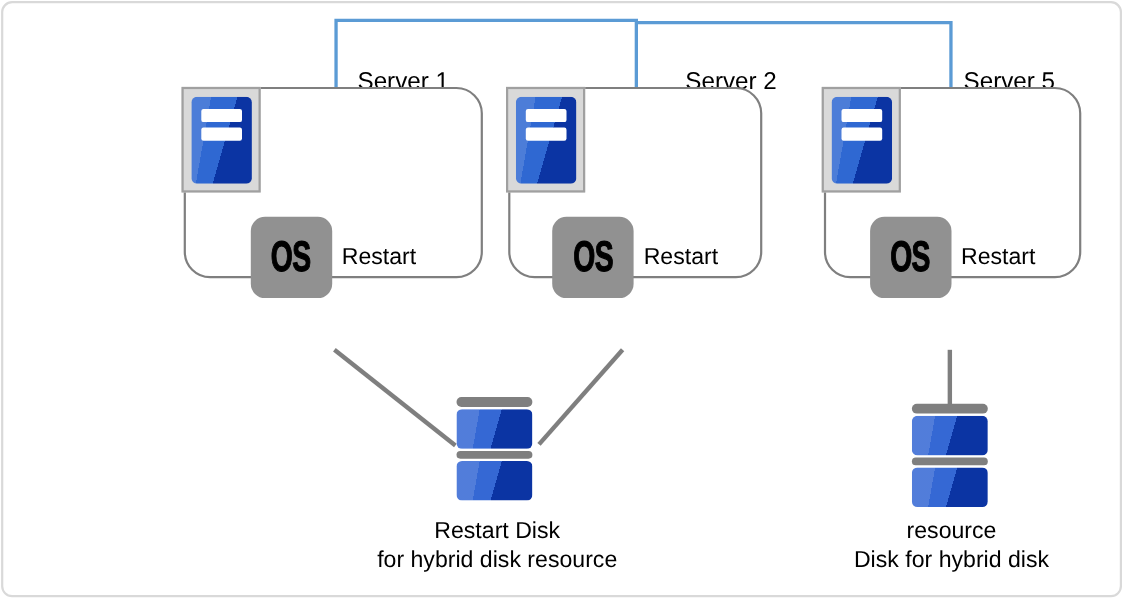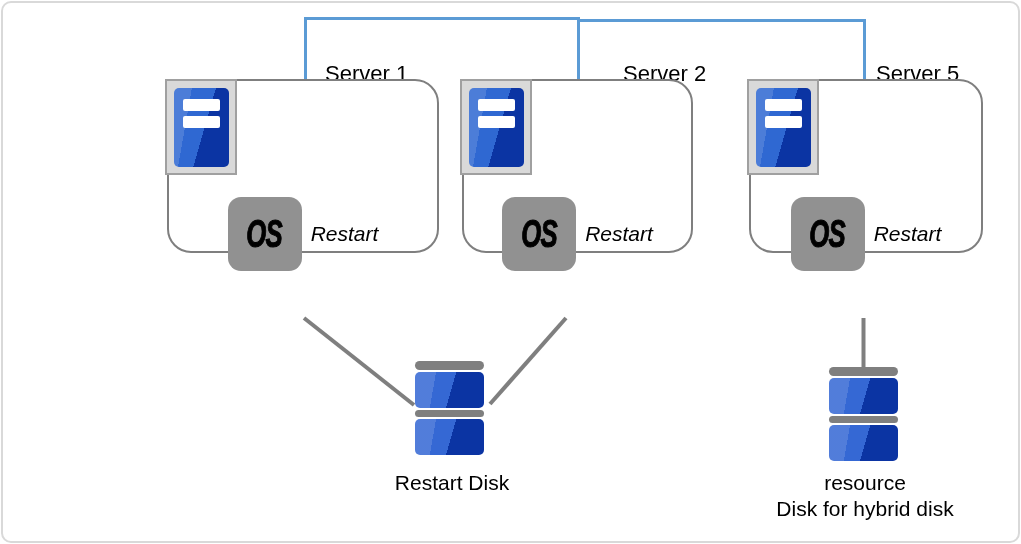--- a/index.html
+++ b/index.html
@@ -9,21 +9,21 @@
   }
   .frame-border {
     position:absolute; inset:1px; border:2px solid #d9d9d9; border-radius:10px;
     pointer-events:none;
   }
   #connectors { position:absolute; left:0; top:0; }
 
   
   .server-box {
     position:absolute; top:79px; height:174px; box-sizing:border-box;
-    background:#fff; border:2.5px solid #7f7f7f; border-radius:24px;font-style:italic;
+    background:#fff; border:2.5px solid #7f7f7f; border-radius:24px;
   }
   .server-label { position:absolute; top:45px; font-size:22px; white-space:nowrap;margin-top:16px; }
 
   
   .tower-frame {
     position:absolute; left:-4px; top:-2px; width:72px; height:96px;
     box-sizing:border-box; background:#d9d9d9; border:2px solid #a0a0a0;
   }
   .tower {
     position:absolute; left:7px; top:7px; width:55px; height:79px; border-radius:5px;
@@ -137,20 +137,21 @@
 
   <div class="disk" style="left:829px; top:367px">
     <div class="cap"></div>
     <div class="platter"></div>
     <div class="cap cap2"></div>
     <div class="platter"></div>
   </div>
 
   <div class="caption" style="left:341px; width:222px">
     <div>Restart Disk</div>
+    <div>for hybrid disk resource</div>
   </div>
   <div class="caption" style="left:765px; width:200px">
     <div>resource</div>
     <div>Disk for hybrid disk</div>
   </div>
 
   <div class="frame-border"></div>
 </div>
 
 </body></html>

